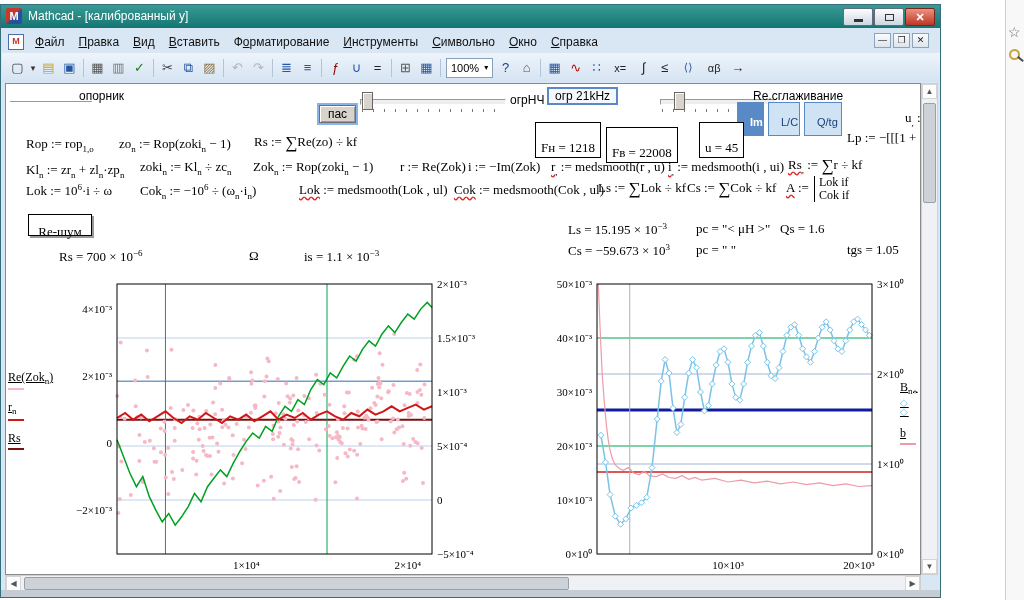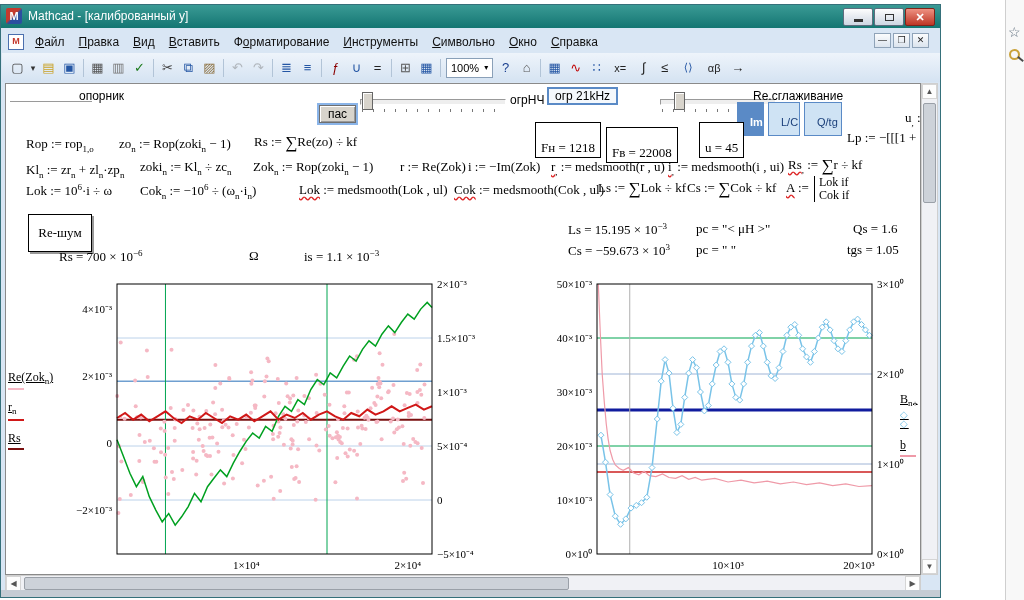--- a/index.html
+++ b/index.html
@@ -62,22 +62,22 @@
   #resistor-buttons{position:absolute;display:flex;gap:2px;}
   #resistor-buttons .rbtn{width:40px;flex:none;}
   .pas{position:absolute;box-shadow:inset 1px 1px 0 #fff,inset -1px -1px 0 #9a9a9a,0 0 0 2px #8ab4e8;}
   .togglebox{position:absolute;height:18px;padding:0 6px;background:#f4f8fc;border:2px solid #5a8ac6;
     font:12px/14px "Liberation Sans",sans-serif;box-sizing:border-box;}
   .tbtn{position:absolute;height:34px;background:#cfe3f4;border:1px solid #5a8ac6;color:#1a3f7a;
     font:11px/15px "Liberation Sans",sans-serif;text-align:center;box-sizing:border-box;padding:12px;}
   .tbtn.sel{background:#5a8ac6;color:#fff;font-weight:bold;}
   .mbox{position:absolute;height:19px;padding:17px 5px;background:#fff;border:1px solid #000;
     font:13px "Liberation Serif",serif;white-space:nowrap;box-sizing:border-box;}
-  .noise-btn{position:absolute;width:64px;height:38px;background:#fff;border:1px solid #000;
-    box-shadow:2px 2px 0 #999;font:13px/20px "Liberation Serif",serif;text-align:center;padding:0;}
+  .noise-btn{position:absolute;width:64px;height:22px;background:#fff;border:1px solid #000;
+    box-shadow:2px 2px 0 #999;font:13px/20px "Liberation Serif",serif;text-align:center;padding:7px;}
 
   .slider{position:absolute;height:22px;}
   .sl-track{position:absolute;left:6px;right:6px;top:9px;height:4px;background:#eee;
     border:1px solid #999;border-right-color:#fff;border-bottom-color:#fff;}
   .sl-thumb{position:absolute;top:2px;width:9px;height:16px;background:#d8d4cc;border:1px solid #666;
     box-shadow:inset 1px 1px 0 #fff;}
   .sl-ticks{position:absolute;left:8px;right:8px;top:19px;height:3px;
     background:repeating-linear-gradient(90deg,#777 0 1px,transparent 1px 11px);}
 
   .cases{display:inline-block;border-left:1px solid #000;padding-left:4px;margin-left:5px;
@@ -238,21 +238,21 @@
       <div class="mr" style="left:448px;top:98px"><span class="wavy">Cok</span> := medsmooth(Cok , ul)</div>
       <div class="mr" style="left:592px;top:95px">Ls := <span class="sum">∑</span>Lok ÷ kf</div>
       <div class="mr" style="left:681px;top:95px">Cs := <span class="sum">∑</span>Cok ÷ kf</div>
       <div class="mr" style="left:780px;top:92px">
         <span><span class="wavy">A</span> :=</span><span class="cases"><span>Lok if</span><span>Cok if</span></span>
       </div>
 
       <button class="noise-btn" style="left:22px;top:130px">Re-шум</button>
       <div class="mr" style="left:562px;top:137px">Ls = 15.195 × 10<sup>−3</sup></div>
       <div class="mr" style="left:690px;top:137px">pc = "&lt;  μH  &gt;"</div>
-      <div class="mr" style="left:847px;top:137px">Qs = 1.6</div>
+      <div class="mr" style="left:774px;top:137px">Qs = 1.6</div>
       <div class="mr" style="left:562px;top:158px">Cs = −59.673 × 10<sup>3</sup></div>
       <div class="mr" style="left:690px;top:158px">pc = "        "</div>
       <div class="mr" style="left:841px;top:158px">tgs = 1.05</div>
 
       <div class="mr" style="left:53px;top:164px">Rs = 700 × 10<sup>−6</sup></div>
       <div class="mr" style="left:243px;top:164px">Ω</div>
       <div class="mr" style="left:298px;top:164px">is = 1.1 × 10<sup>−3</sup></div>
 
       <div class="chart" id="chart0" style="left:47px;top:190px;width:440px;height:300px"><svg width="440" height="300">
             <rect x="64" y="10" width="315" height="270" fill="#fff"></rect>
@@ -618,21 +618,21 @@
           </div>
           <div class="litem">
             <div class="llabel">r<sub>n</sub></div>
             <div class="lsample" style="background: rgb(208, 24, 24);"></div>
           </div>
           <div class="litem">
             <div class="llabel">Rs</div>
             <div class="lsample" style="background: rgb(122, 16, 16);"></div>
           </div>
         </div>
-      <div class="legend" id="legend-c" style="left:894px;top:308px">
+      <div class="legend" id="legend-c" style="left:894px;top:296px">
           <div class="litem">
             <div class="llabel">B<sub>n+</sub></div>
             <div class="lsample dia" style="color: rgb(121, 195, 232);">◇ ◇</div>
           </div>
           <div class="litem">
             <div class="llabel">b</div>
             <div class="lsample" style="background: rgb(239, 154, 168);"></div>
           </div>
         </div>
 

